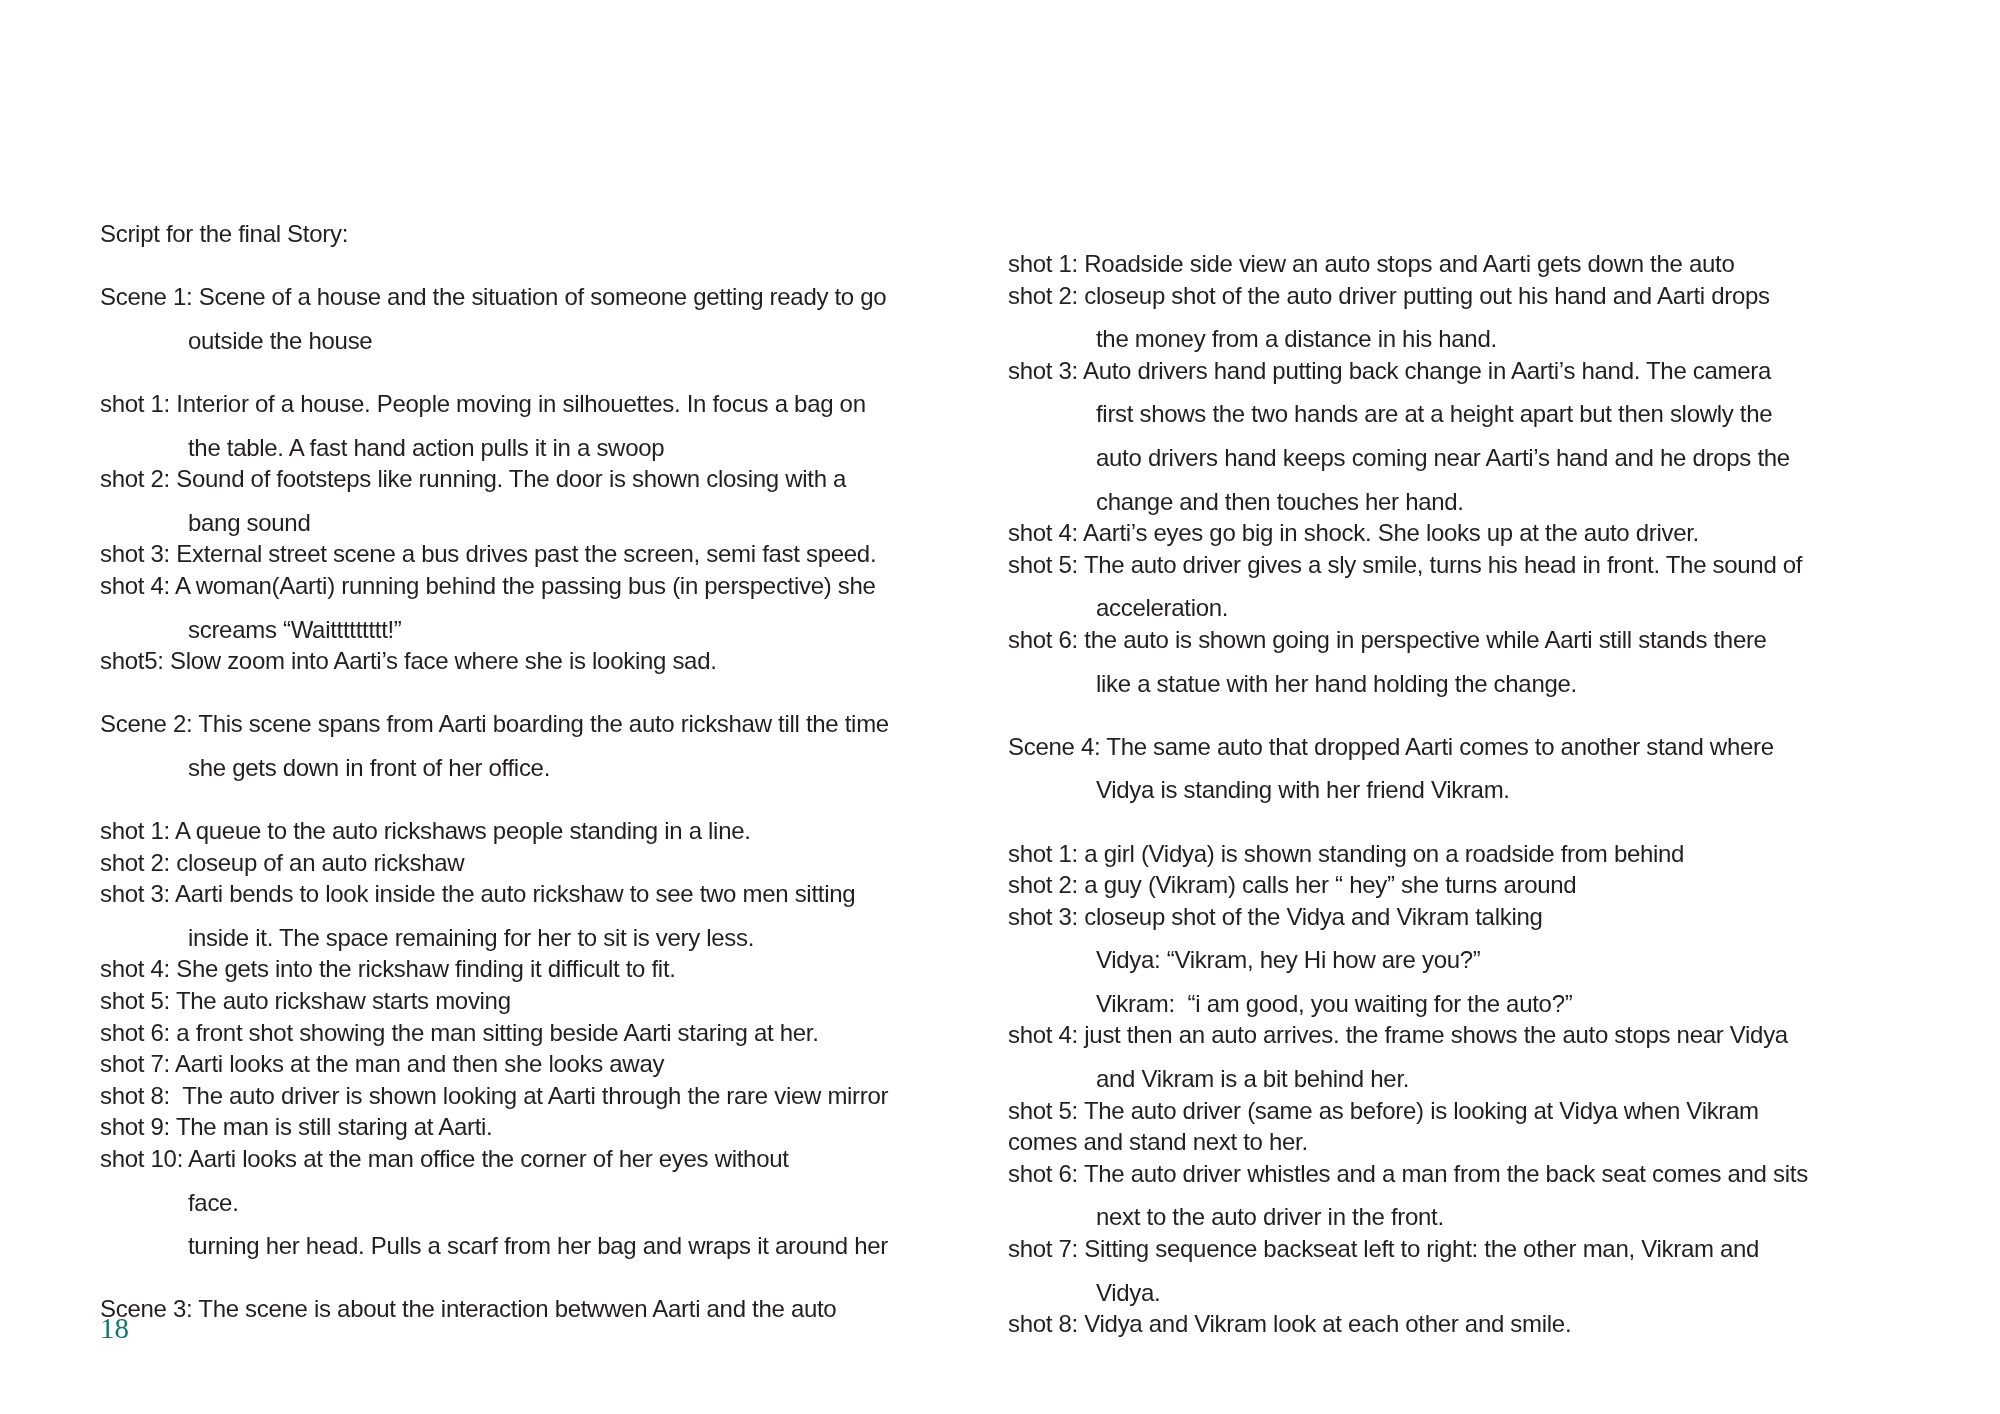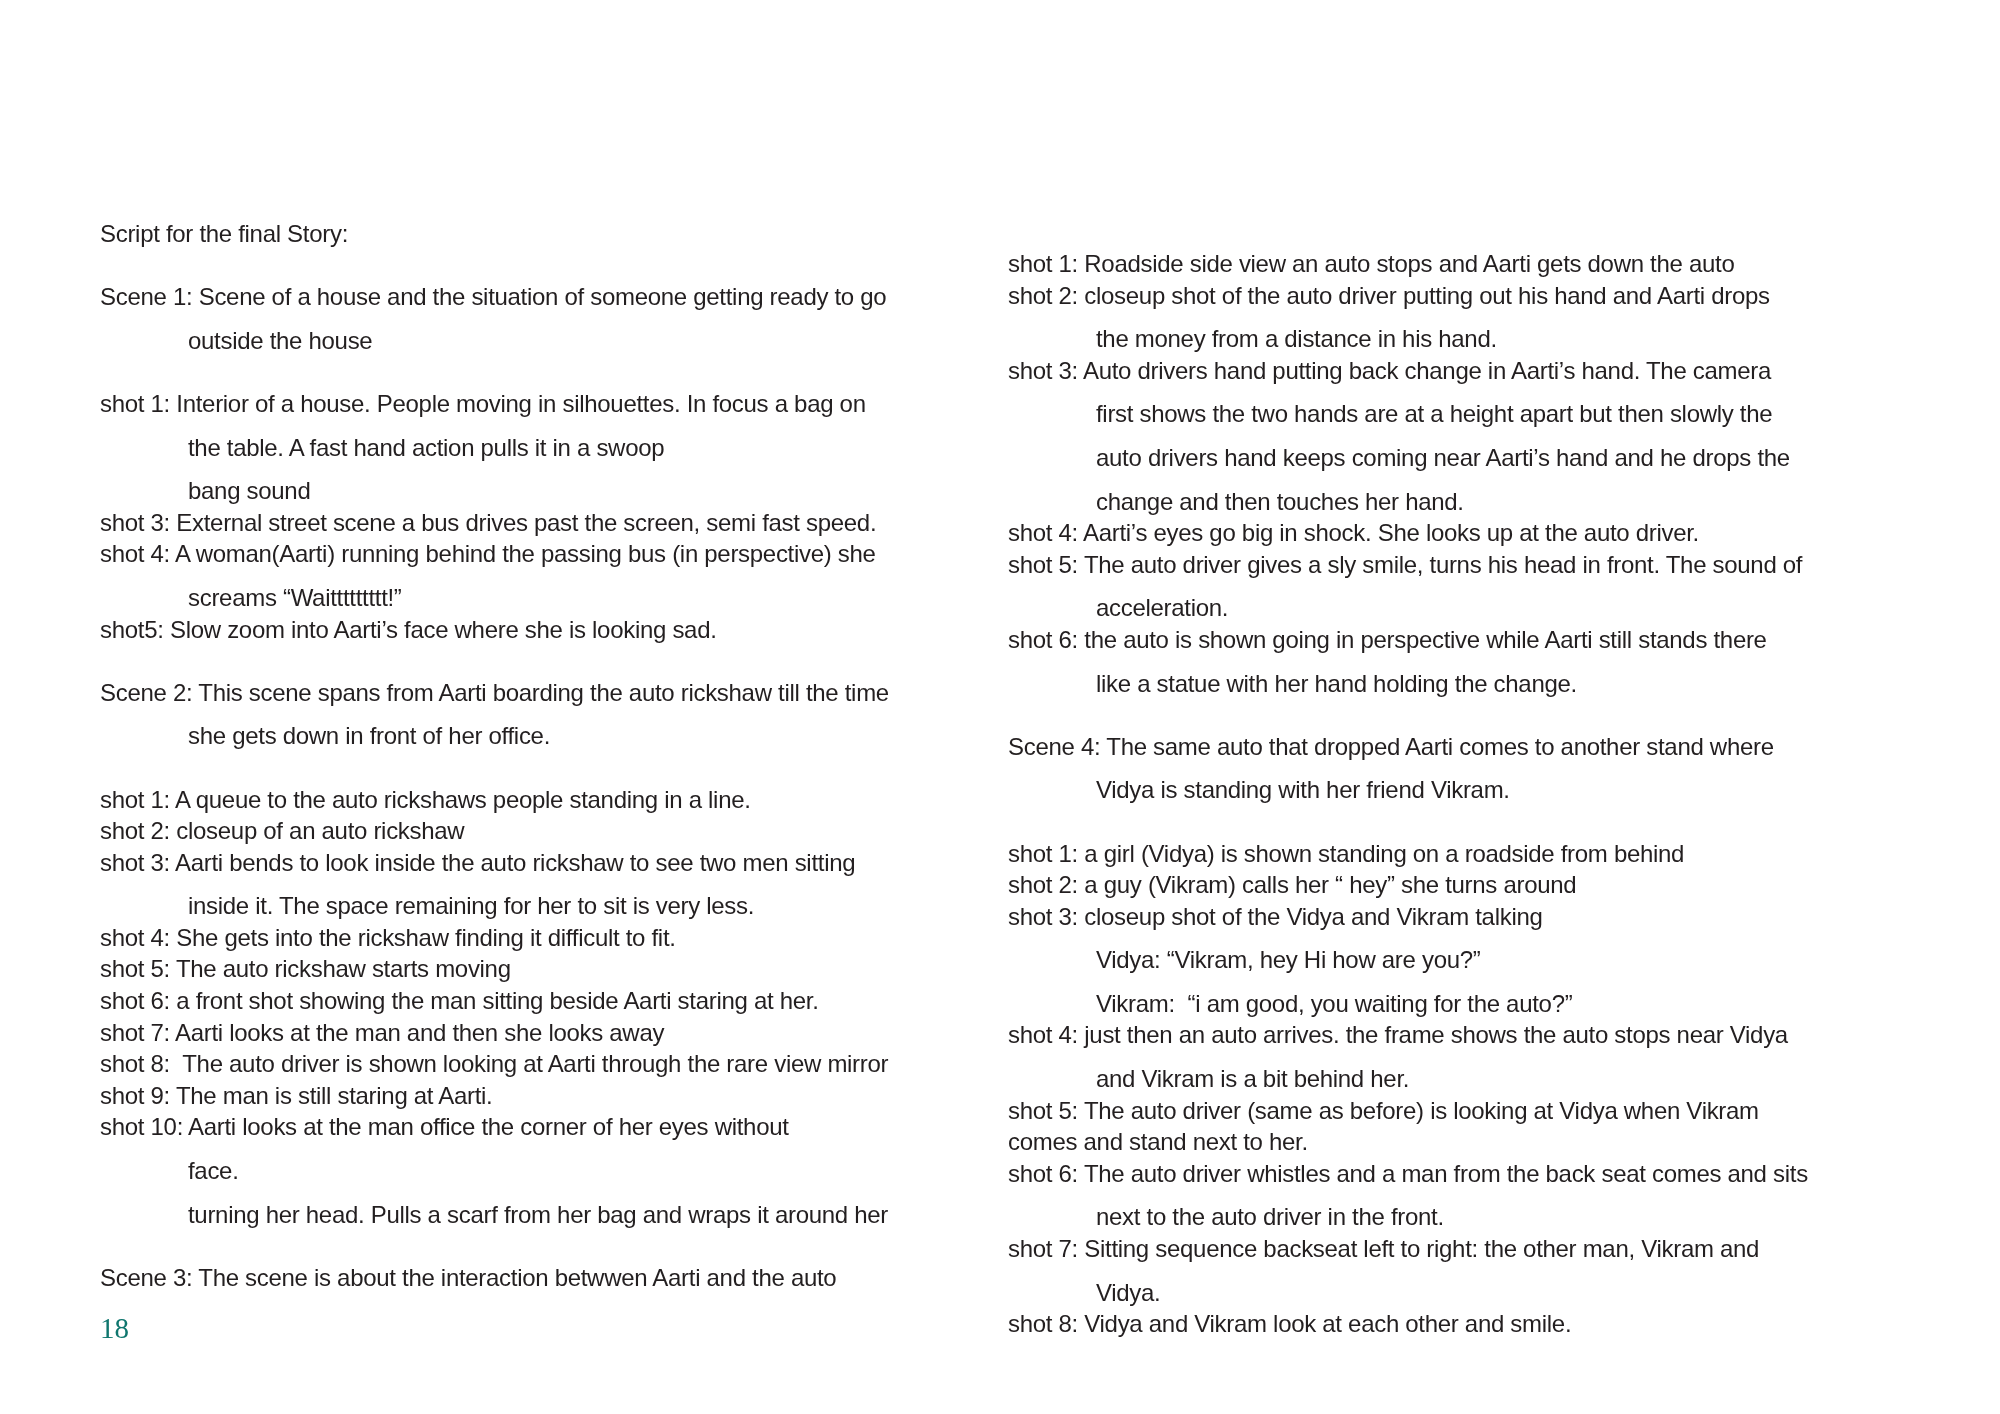--- a/index.html
+++ b/index.html
@@ -43,20 +43,21 @@
 
 <div class="page">
   <div class="col col-left">
       <div class="line">Script for the final Story:</div>
       <div class="line"> </div>
       <div class="line">Scene 1: Scene of a house and the situation of someone getting ready to go</div>
       <div class="line ind">outside the house</div>
       <div class="line"> </div>
       <div class="line">shot 1: Interior of a house. People moving in silhouettes. In focus a bag on</div>
       <div class="line ind">the table. A fast hand action pulls it in a swoop</div>
+      <div class="line">shot 2: Sound of footsteps like running. The door is shown closing with a</div>
       <div class="line ind">bang sound</div>
       <div class="line">shot 3: External street scene a bus drives past the screen, semi fast speed.</div>
       <div class="line">shot 4: A woman(Aarti) running behind the passing bus (in perspective) she</div>
       <div class="line ind">screams “Waittttttttt!”</div>
       <div class="line">shot5: Slow zoom into Aarti’s face where she is looking sad.</div>
       <div class="line"> </div>
       <div class="line">Scene 2: This scene spans from Aarti boarding the auto rickshaw till the time</div>
       <div class="line ind">she gets down in front of her office.</div>
       <div class="line"> </div>
       <div class="line">shot 1: A queue to the auto rickshaws people standing in a line.</div>

